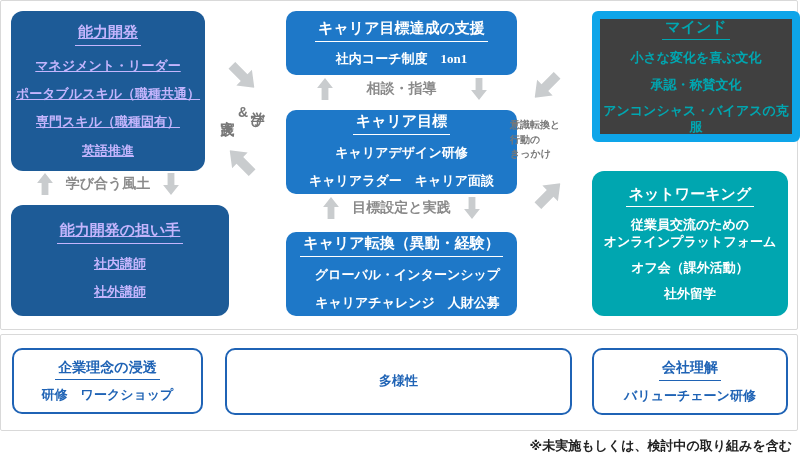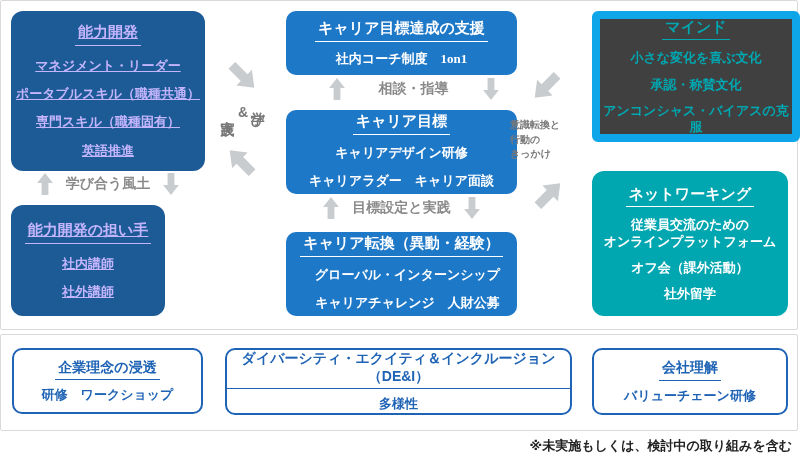--- a/index.html
+++ b/index.html
@@ -15,36 +15,36 @@
   .box .it{font-size:13px;white-space:pre-line;}
 
   .dark{background:#1d5b97;color:#c4b5fd;text-decoration:underline;}
   .blue{background:#1e78c8;color:#fff;border-radius:10px;}
   .tealfill{background:#00a6b0;color:#fff;}
   .tealline{background:#404040;border:8px solid #0ea5e9;color:#00a6b0;border-radius:6px;}
   .blueline{background:#fff;border:2px solid #1f63b5;color:#1f63b5;border-radius:10px;}
   .blueline .ttl{font-size:14px;}
 
   #box-capability{left:11px;top:11px;width:194px;height:160px;gap:12px;}
-  #box-trainers{left:11px;top:205px;width:154px;height:111px;gap:12px;}
+  #box-trainers{left:11px;top:205px;width:218px;height:111px;gap:12px;}
   #box-support{left:286px;top:11px;width:231px;height:64px;gap:9px;font-family:Liberation Serif, serif;}
   #box-goal{left:286px;top:110px;width:231px;height:84px;gap:8px;}
   #box-goal .it{line-height:1.55;}
   #box-transition{left:286px;top:232px;width:231px;height:84px;gap:8px;}
   #box-transition .it{line-height:1.55;margin-left:12px;}
   #box-mind{left:592px;top:11px;width:192px;height:115px;gap:10px;}
   #box-networking{left:592px;top:171px;width:196px;height:145px;gap:10px;}
   #box-philosophy{left:12px;top:348px;width:187px;height:62px;gap:7px;}
   #box-dei{left:225px;top:348px;width:343px;height:63px;gap:7px;}
   #box-company{left:592px;top:348px;width:192px;height:63px;gap:7px;}
 
   .hrow{position:absolute;display:flex;align-items:center;justify-content:center;gap:10px;
         color:#8a8a8a;font-size:14px;}
   #row-learn{left:11px;top:175px;width:194px;}
-  #row-consult{left:298px;top:80px;width:231px;gap:31px;}
+  #row-consult{left:286px;top:80px;width:231px;gap:31px;}
   #row-goalset{left:286px;top:199px;width:231px;}
 
   .ar{display:inline-block;width:22px;height:18px;background:#c9ccce;
       clip-path:polygon(0 31%,55% 31%,55% 6%,100% 50%,55% 94%,55% 69%,0 69%);}
   .ar.up{transform:rotate(-90deg);}
   .ar.dn{transform:rotate(90deg);}
 
   .dar{position:absolute;width:32px;height:25px;background:#c9ccce;
       clip-path:polygon(0 31%,55% 31%,55% 6%,100% 50%,55% 94%,55% 69%,0 69%);}
   .se{transform:rotate(45deg);}  .nw{transform:rotate(-135deg);}
@@ -151,21 +151,20 @@
     <span class="it">オフ会（課外活動）</span>
     <span class="it">社外留学</span>
   </div>
 
   <div id="box-philosophy" class="box blueline">
     <span class="ttl">企業理念の浸透</span>
     <span class="it">研修　ワークショップ</span>
   </div>
 
   <div id="box-dei" class="box blueline">
-    <span class="ttl">ダイバーシティ・エクイティ＆インクルージョン（DE&amp;I）</span>
     <span class="it">多様性</span>
   </div>
 
   <div id="box-company" class="box blueline">
     <span class="ttl">会社理解</span>
     <span class="it">バリューチェーン研修</span>
   </div>
 
   <div id="footnote">※未実施もしくは、検討中の取り組みを含む</div>
 

